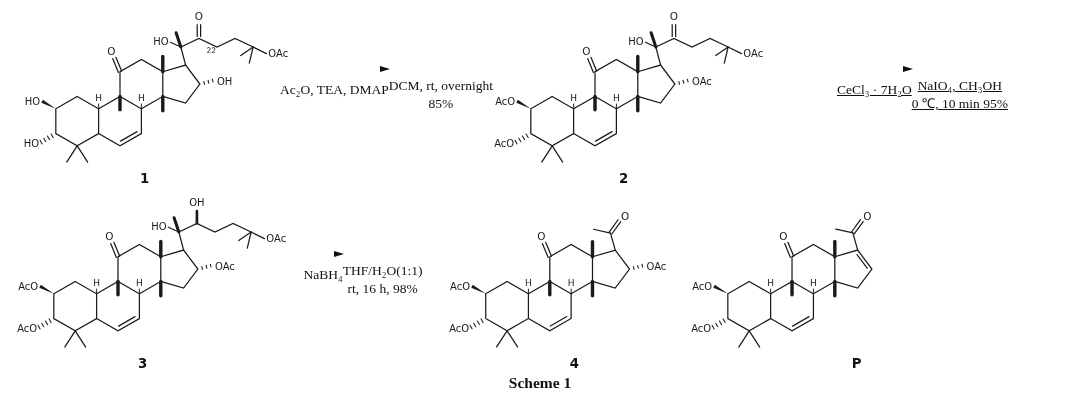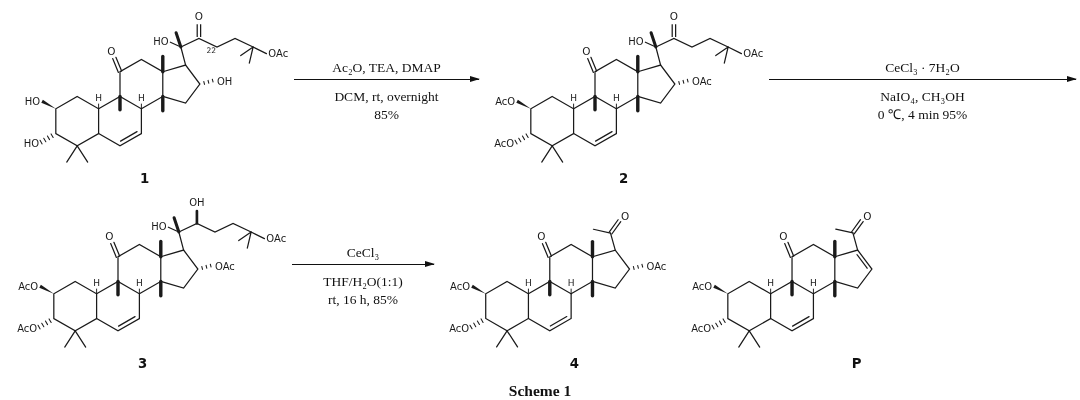--- a/index.html
+++ b/index.html
@@ -3,29 +3,29 @@
 <meta charset="utf-8">
 <style>
   html,body { margin:0; padding:0; background:#ffffff; }
   body { width:1080px; height:400px; overflow:hidden; font-family:"Liberation Serif", serif; color:#111; }
   .scheme { position:relative; width:1080px; height:400px; }
   .rxn-row { display:flex; align-items:center; }
   .row1 { height:186px; padding:2px 4px 0 4px; }
   .row2 { height:184px; padding:0 2px; }
   svg.struct { flex:0 0 auto; }
   svg.struct text { font-family:"DejaVu Sans", sans-serif; }
-  .arrow-block { display:flex; flex-direction:column; align-items:center; justify-content:center; font-size:13.5px; line-height:1.3; flex:0 0 auto; margin-top:-8px; }
-  .arrow-grow { flex:1 1 auto; }
+  .arrow-block { display:flex; flex-direction:row; align-items:center; justify-content:center; font-size:13.5px; line-height:1.3; flex:0 0 auto; margin-top:-8px; }
+  .arrow-grow { flex:1 1 auto;text-decoration:underline; }
   .cond { white-space:nowrap; text-align:center; }
   .cond.above { margin-bottom:3px; }
   .cond.below { margin-top:8px; }
   .arrow-line { position:relative; align-self:stretch; height:0; border-top:1.4px solid #111; }
   .arrow-line::after { content:""; position:absolute; right:-1px; top:-4.6px; width:0; height:0;
       border-left:10px solid #111; border-top:3.8px solid transparent; border-bottom:3.8px solid transparent; }
-  .scheme-title { text-align:center; font-weight:bold; font-size:15.5px; margin-top:10px; font-family:"Liberation Serif", serif; }
+  .scheme-title { text-align:center; font-weight:bold; font-size:15.5px; margin-top:2px; font-family:"Liberation Serif", serif; }
   .lbl { font-size:10.5px; fill:#1a1a1a; }
   .num { font-size:14px; font-weight:bold; font-family:"Liberation Serif", serif; fill:#111; }
 </style>
 </head>
 <body>
 
 <svg width="0" height="0" style="position:absolute" aria-hidden="true">
   <defs>
     <g id="core" stroke="#1a1a1a" stroke-width="1.3" fill="none" stroke-linecap="round">
       <path d="M77,96 L99.5,109 L99.5,135 L77,148 L54.5,135 L54.5,109 Z"></path>
@@ -105,46 +105,46 @@
       <text class="lbl" x="37" y="149" text-anchor="end">AcO</text>
       <text class="lbl" x="224" y="84" text-anchor="start">OAc</text>
       <text class="num" x="152" y="187" text-anchor="middle">2</text>
     </svg>
 
     <div class="arrow-block arrow-grow">
       <div class="cond above">CeCl₃ · 7H₂O</div>
       <div class="arrow-line"></div>
       <div class="cond below">
         <div>NaIO₄, CH₃OH</div>
-        <div>0 ℃, 4 min  95%</div>
+        <div>0 ℃, 10 min  95%</div>
       </div>
     </div>
 
   </div>
 
   <div class="rxn-row row2">
 
     <svg class="struct" width="290" height="181" viewBox="0 0 305 190">
       <use href="#core"></use>
         <use href="#chain-base"></use>
         <use href="#c16-bond"></use>
       <path d="M205,35 L205,22" stroke="#1a1a1a" stroke-width="2.8" stroke-linecap="round" fill="none"></path>
       <text class="lbl" x="205" y="17" text-anchor="middle">OH</text>
       <text class="lbl" x="38" y="105" text-anchor="end">AcO</text>
       <text class="lbl" x="37" y="149" text-anchor="end">AcO</text>
       <text class="lbl" x="224" y="84" text-anchor="start">OAc</text>
       <text class="num" x="148" y="187" text-anchor="middle">3</text>
     </svg>
 
     <div class="arrow-block" style="width:142px">
-      <div class="cond above">CeCl₃</div>
+      <div class="cond above">NaBH₄</div>
       <div class="arrow-line"></div>
       <div class="cond below">
         <div>THF/H₂O(1:1)</div>
-        <div>rt, 16 h, 85%</div>
+        <div>rt, 16 h, 98%</div>
       </div>
     </div>
 
     <svg class="struct" width="242" height="181" viewBox="0 0 255 190">
       <use href="#core"></use>
         <use href="#acetyl"></use>
         <use href="#c16-bond"></use>
       <text class="lbl" x="38" y="105" text-anchor="end">AcO</text>
       <text class="lbl" x="37" y="149" text-anchor="end">AcO</text>
       <text class="lbl" x="224" y="84" text-anchor="start">OAc</text>

